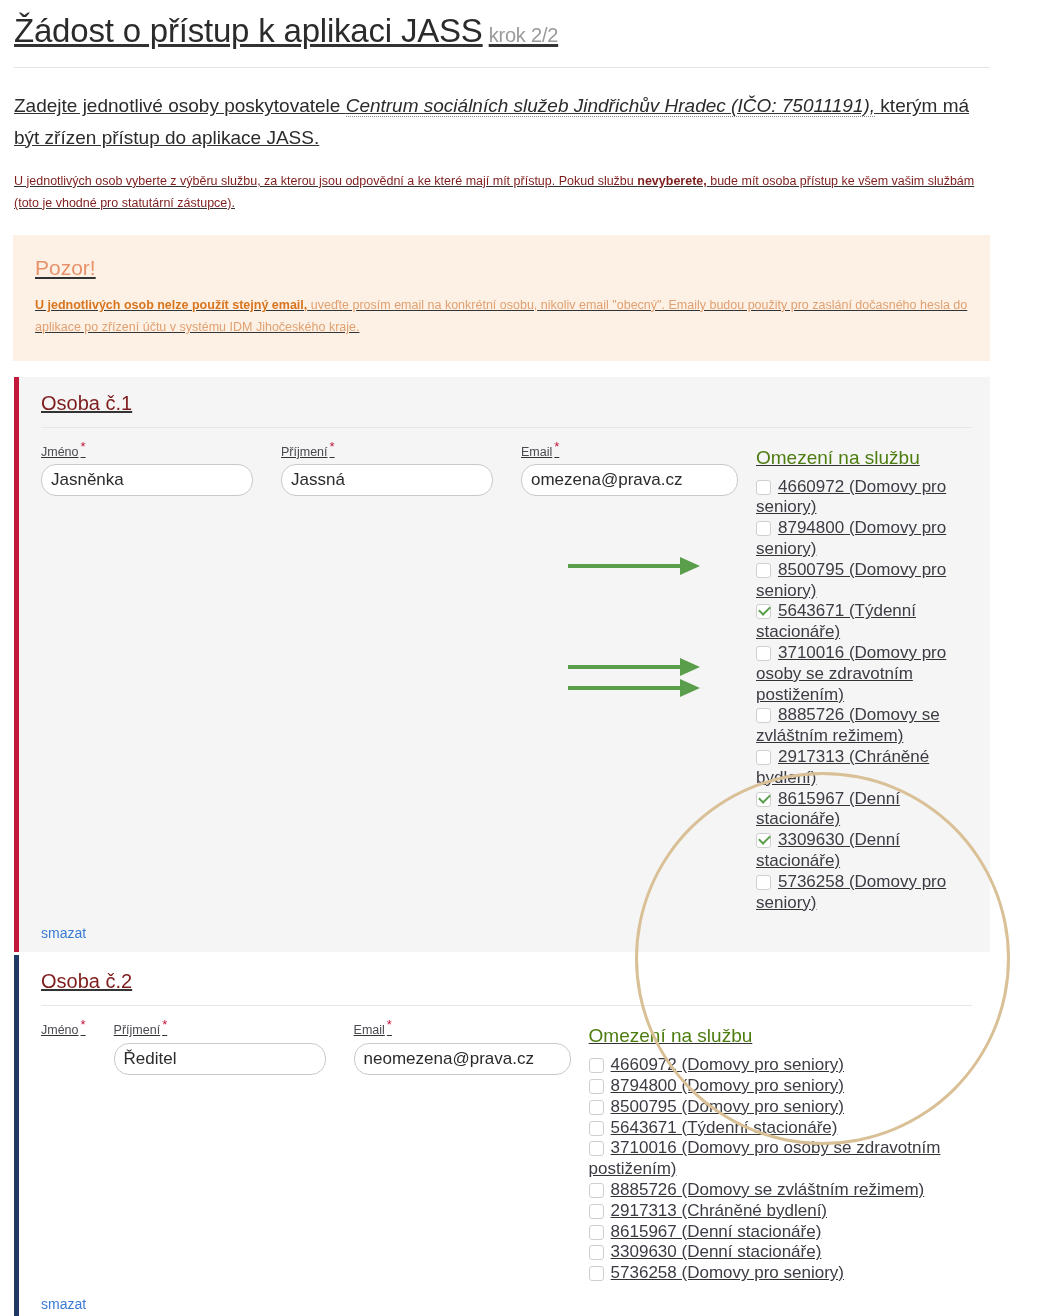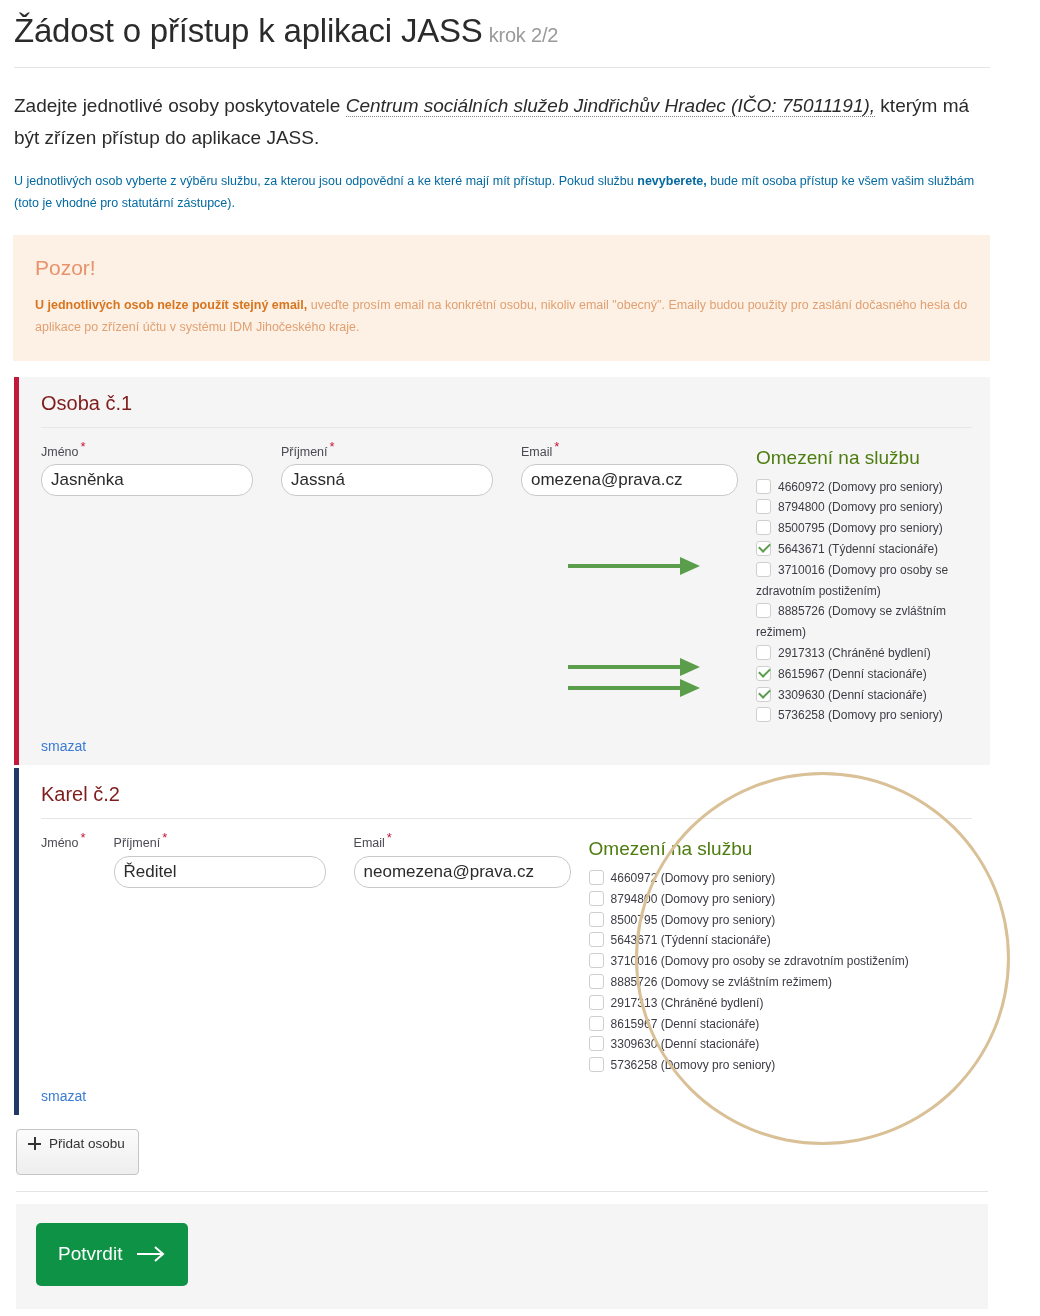--- a/index.html
+++ b/index.html
@@ -8,21 +8,21 @@
   body {
     width: 1040px;
     height: 1316px;
     background: #ffffff;
     font-family: "Liberation Sans", sans-serif;
     color: #333333;
     overflow: hidden;
     position: relative;
   }
 
-  .page { position: relative; width: 1004px; height: 1316px; padding: 0 8px; }
+  .page { position: relative; width: 1004px; height: 1316px; padding: 0 8px; text-decoration: underline; }
 
   
   .page-header { padding: 10px 6px 0 6px; }
   h1.page-title {
     margin: 0;
     font-size: 33px;
     font-weight: normal;
     color: #2b2b2b;
     line-height: 1.25;
     letter-spacing: -0.2px;
@@ -46,21 +46,21 @@
     color: #2b2b2b;
   }
   .intro .provider {
     font-style: italic;
     border-bottom: 1px dotted #888;
   }
   .note {
     margin: 18px 6px 0 6px;
     font-size: 12.5px;
     line-height: 1.75;
-    color: #0369a1;
+    color: #7f1d1d;
   }
   .note b { font-weight: bold; }
 
   
   .warn {
     margin: 20px 6px 0 5px;
     background: #fdf1e6;
     padding: 20px 22px 22px 22px;
   }
   .warn-title {
@@ -135,21 +135,21 @@
 
   
   .services { padding-top: 1px; }
   .services-label {
     font-size: 19px;
     color: #4d7c0f;
     margin-bottom: 7px;
     line-height: 1.2;
   }
   .svc {
-    font-size: 12px;
+    font-size: 17px;
     color: #3c3c44;
     line-height: 20.8px;
     padding-left: 0;
     position: relative;
     white-space: normal;
   }
   .svc .box {
     display: inline-block;
     width: 15px;
     height: 15px;
@@ -305,21 +305,21 @@
             <div class="svc on"><span class="box"></span><span>3309630 (Denní stacionáře)</span></div>
             <div class="svc"><span class="box"></span><span>5736258 (Domovy pro seniory)</span></div>
           </div>
       </div>
     </div>
 
     <a class="smazat">smazat</a>
   </div>
 
   <div class="person alt">
-    <div class="person-title">Karel č.2</div>
+    <div class="person-title">Osoba č.2</div>
     <div class="person-rule"></div>
 
     <div class="person-row">
       <div class="fields">
         <div class="field">
           <span class="field-label"><span>Jméno</span><span class="req">*</span></span>
         </div>
         <div class="field">
           <span class="field-label"><span>Příjmení</span><span class="req">*</span></span>
           <input class="text sur" type="text" value="Ředitel" style="">

